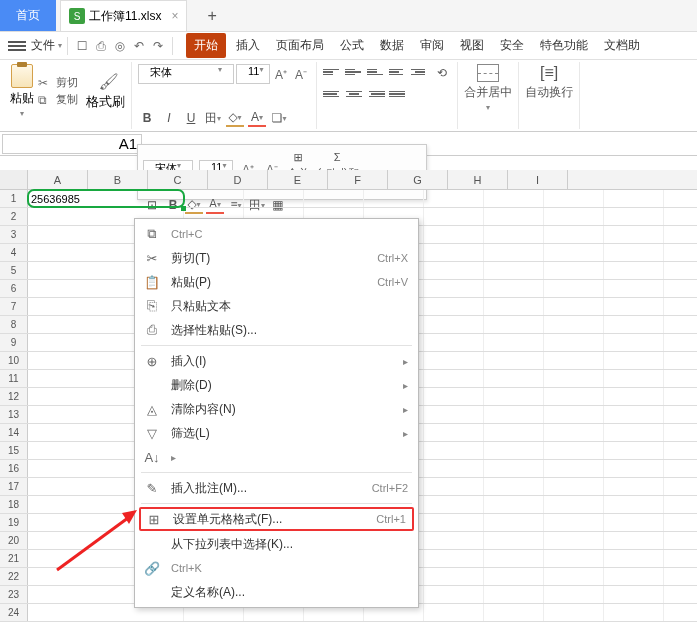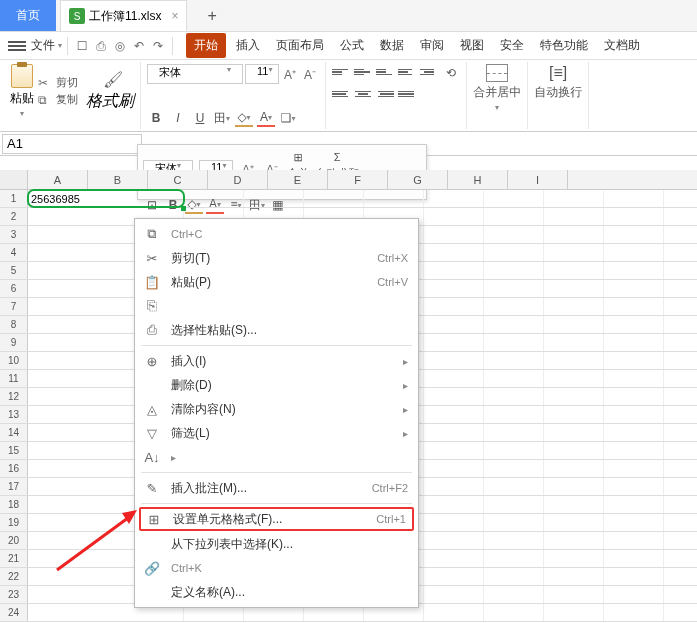--- a/index.html
+++ b/index.html
@@ -47,21 +47,21 @@
   .align-row { display:flex; gap:4px; }
   .abtn { width:18px; height:16px; display:flex; flex-direction:column; justify-content:center; gap:1px; }
   .abtn span { height:1.5px; background:#666; }
   .abtn .s { width:10px; } .abtn .m { width:14px; } .abtn .l { width:16px; }
   
   .merge-area { display:flex; flex-direction:column; align-items:center; gap:2px; color:#555; }
   .merge-icon { width:22px; height:18px; border:1px solid #888; position:relative; }
   .merge-icon::after { content:""; position:absolute; left:0; right:0; top:50%; border-top:1px dashed #888; }
   
   .namebox-row { display:flex; align-items:center; height:24px; border-bottom:1px solid #ccc; }
-  .namebox { width:140px; border:1px solid #ccc; margin:1px 2px; height:20px; padding:0 4px; display:flex; align-items:center; justify-content:flex-start; font-size:13px; background:#fff; }
+  .namebox { width:140px; border:1px solid #ccc; margin:1px 2px; height:20px; padding:0 4px; display:flex; align-items:center; justify-content:flex-end; font-size:15px; background:#fff; }
   
   .floatbar { position:absolute; left:137px; top:144px; width:290px; height:56px; background:#fdfdfd; border:1px solid #ccc; box-shadow:1px 2px 4px rgba(0,0,0,0.12); padding:3px 5px; display:flex; gap:6px; align-items:center; flex-wrap:wrap; }
   .floatbar .font-select { height:18px; }
   .fgroup { display:flex; flex-direction:column; align-items:center; font-size:11px; color:#555; }
   .fgroup .fi { width:22px; height:18px; display:flex; align-items:center; justify-content:center; }
   .float-row2 { display:flex; gap:3px; align-items:center; width:100%; }
   
   .grid { position:absolute; left:0; top:170px; right:0; bottom:0; }
   .colheads { display:flex; height:20px; background:#f3f3f3; border-bottom:1px solid #ccc; }
   .corner { width:28px; border-right:1px solid #ccc; background:#eee; }
@@ -145,21 +145,21 @@
             <span class="sa-icon">✂</span>
             <span>剪切</span>
           </div>
         <div class="sa">
             <span class="sa-icon">⧉</span>
             <span>复制</span>
           </div>
       </div>
       <div class="paste-big" style="margin-left:4px;">
         <span class="sa-icon" style="font-size:16px;">🖌</span>
-        <span style="font-size:16px;font-style:italic;">格式刷</span>
+        <span style="font-size:13px;">格式刷</span>
       </div>
     </div>
   </div>
   <div class="rgroup">
     <div class="font-row">
       <div class="font-select fs-wide">
           <span>宋体</span>
           <span class="dd" style="margin-left:auto;">▾</span>
         </div>
       <div class="font-select fs-narrow">
@@ -610,20 +610,21 @@
       <span class="mlabel">剪切(T)</span>
       <span class="mkey">Ctrl+X</span>
     </div>
   <div class="mi">
       <span class="micon">📋</span>
       <span class="mlabel">粘贴(P)</span>
       <span class="mkey">Ctrl+V</span>
     </div>
   <div class="mi">
       <span class="micon">⎘</span>
+      <span class="mlabel">只粘贴文本</span>
     </div>
   <div class="mi">
       <span class="micon">⎙</span>
       <span class="mlabel">选择性粘贴(S)...</span>
     </div>
   <div class="msep"></div>
   <div class="mi">
       <span class="micon">⊕</span>
       <span class="mlabel">插入(I)</span>
       <span class="arrow">▸</span>

